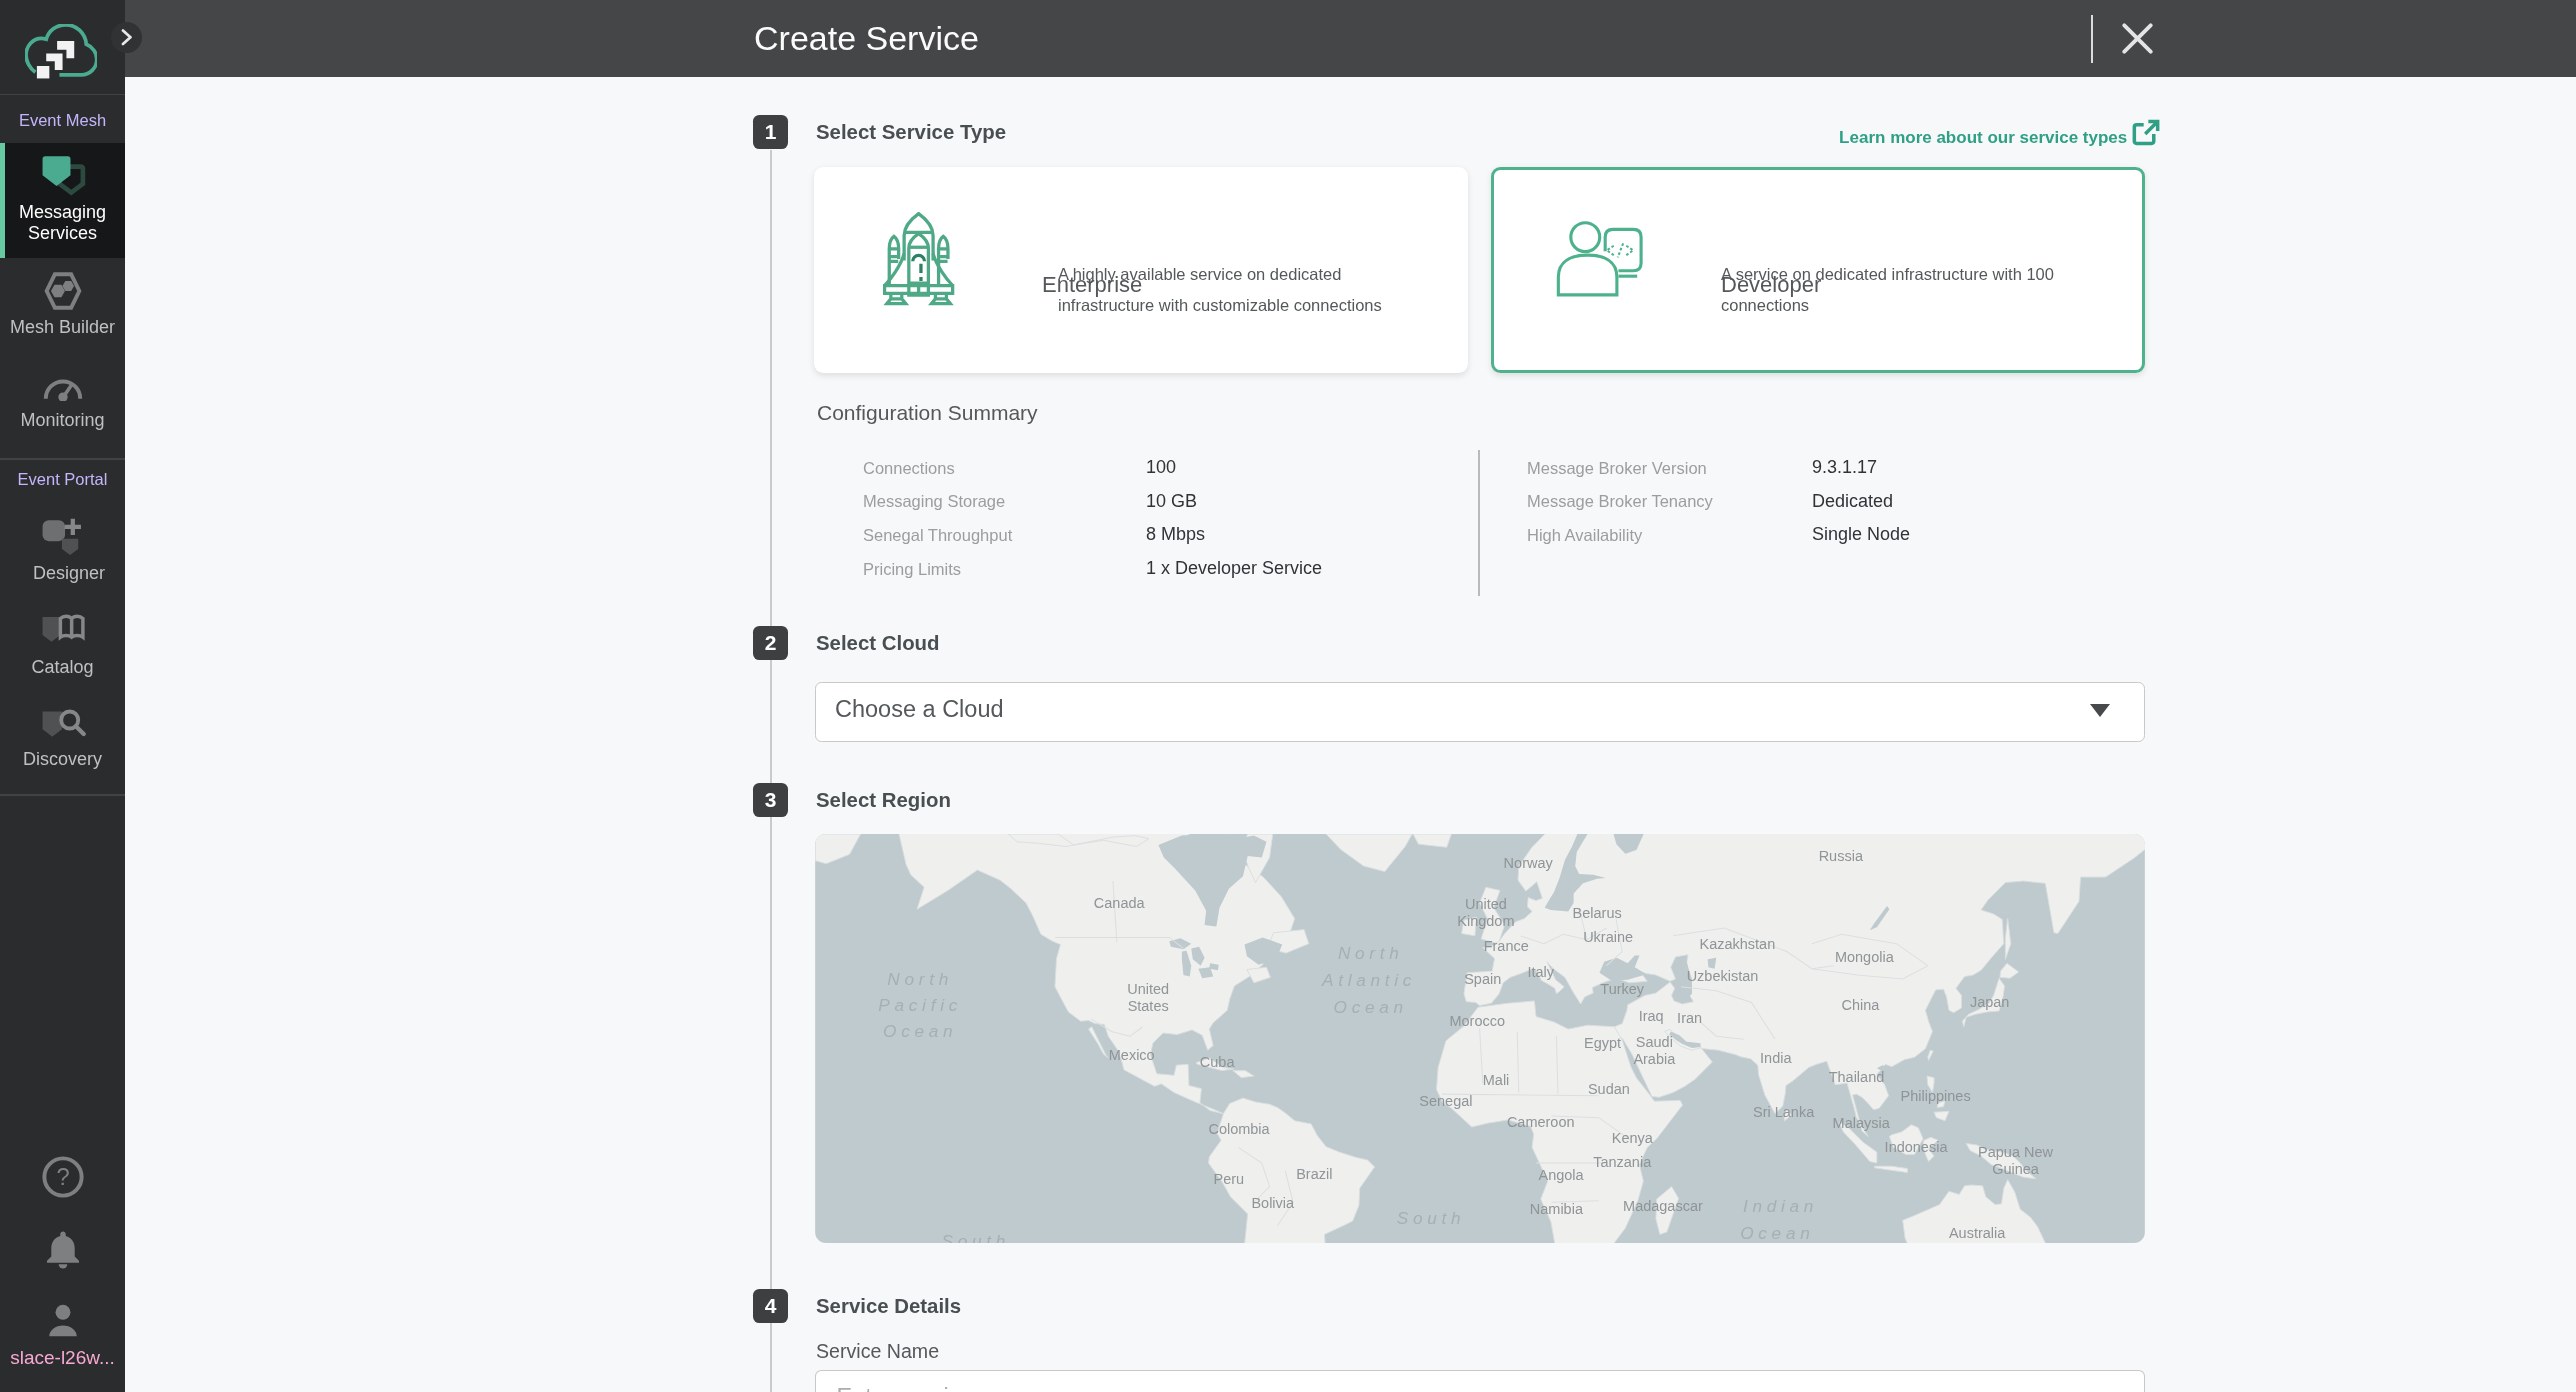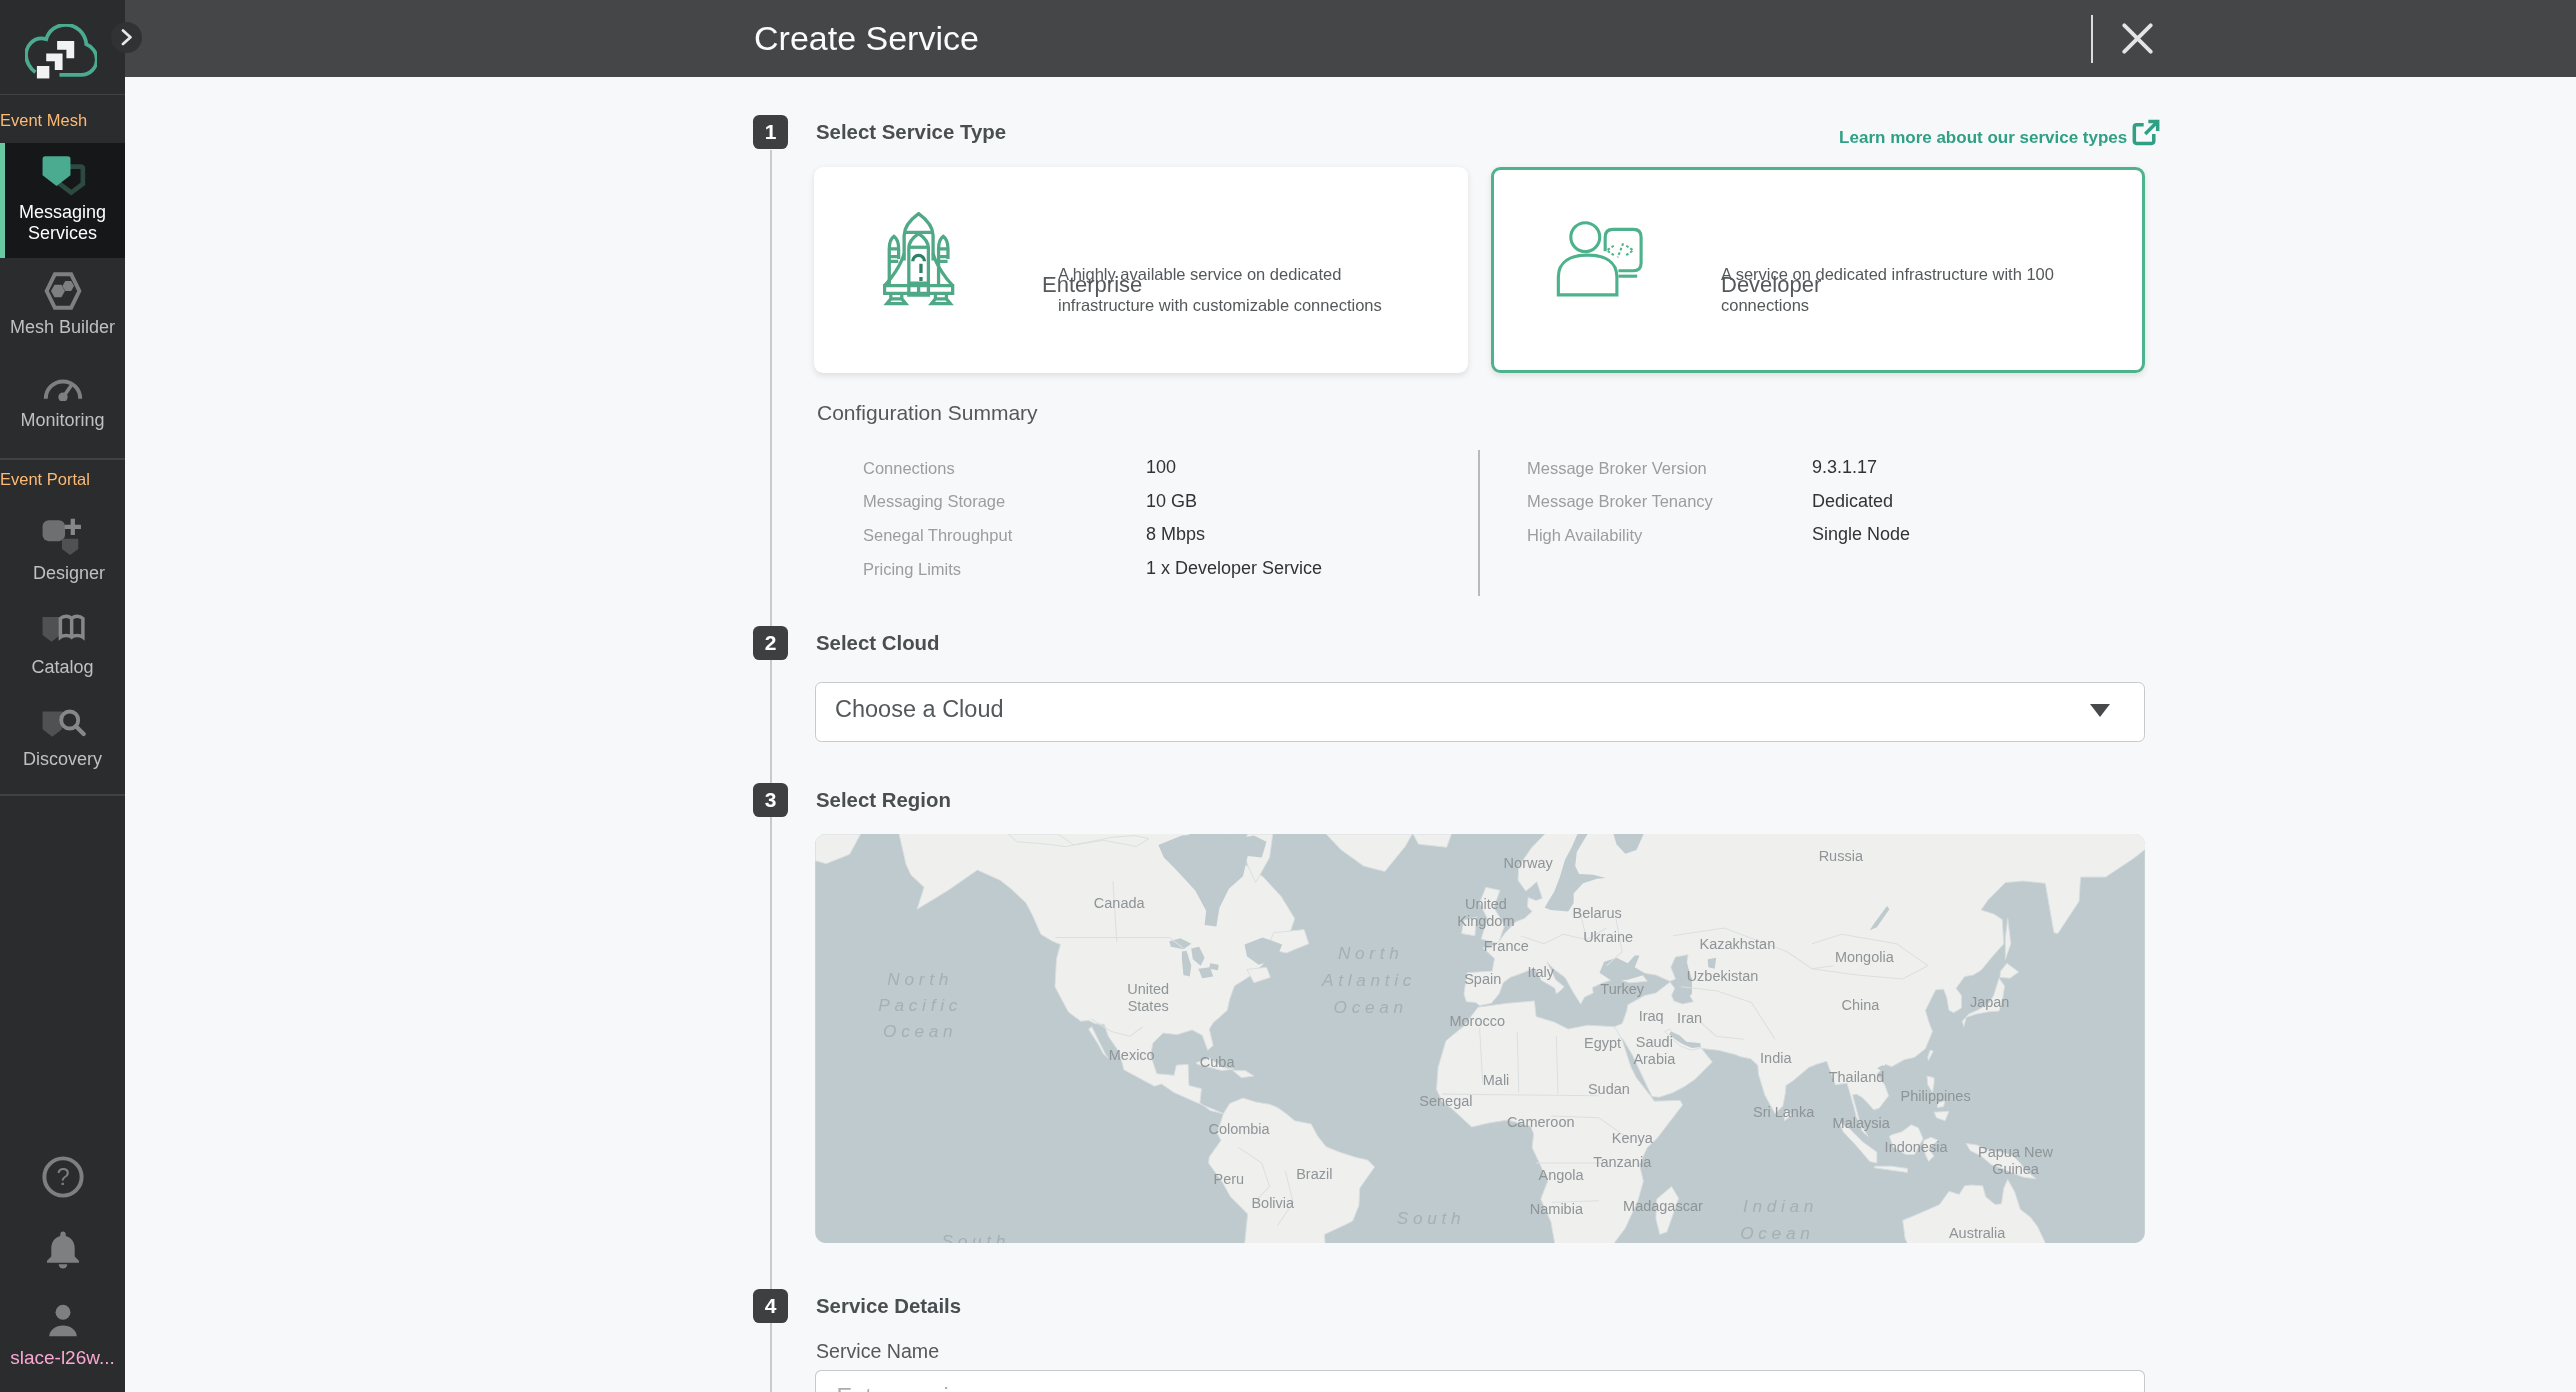--- a/index.html
+++ b/index.html
@@ -5,21 +5,21 @@
 * { margin:0; padding:0; box-sizing:border-box; }
 html,body { width:2576px; height:1392px; overflow:hidden; }
 body { font-family:"Liberation Sans", sans-serif; background:#f7f8f9; position:relative; }
 .topbar { position:absolute; left:125px; top:0; width:2451px; height:77px; background:#454647; }
 .topbar .title { position:absolute; left:629px; top:17px; line-height:42px; font-size:34px; color:#fbfbfb; font-weight:400; }
 .topbar .sep { position:absolute; left:1966px; top:15px; width:2.4px; height:48px; background:#dcdcdc; }
 .topbar .close { position:absolute; left:1997px; top:23px; width:31px; height:31px; }
 .sidebar { position:absolute; left:0; top:0; width:125px; height:1392px; background:#2b2c2d; }
 .logoarea { position:absolute; left:0; top:0; width:125px; height:95px; border-bottom:1.6px solid #404243; }
 .collapse { position:absolute; left:111px; top:22px; width:31px; height:31px; border-radius:50%; background:#313233; z-index:5; }
-.slabel { position:absolute; width:125px; font-size:16.5px; color:#fdba74; }
+.slabel { position:absolute; width:125px; text-align:center; font-size:16.5px; color:#c4b5fd; }
 .sitem { position:absolute; width:125px; text-align:center; font-size:18px; color:#bfc0c1; }
 .active-item { position:absolute; left:0; top:143px; width:125px; height:115px; background:#161718; }
 .active-bar { position:absolute; left:0; top:0; width:4.7px; height:115px; background:#68c8a0; }
 .sep2 { position:absolute; left:0; width:125px; height:1.6px; background:#404243; }
 .vline { position:absolute; left:770px; top:150px; width:2.4px; height:1243px; background:#c9cacb; }
 .badge { position:absolute; left:753px; width:35px; height:34px; background:#3d3f40; color:#fff; border-radius:6.3px; font-size:21px; font-weight:bold; text-align:center; line-height:34px; z-index:2; }
 .h2 { position:absolute; left:816px; font-size:20.4px; line-height:34px; font-weight:bold; color:#494e51; }
 .learnmore { position:absolute; top:119px; right:416px; font-size:17px; line-height:27px; color:#2f9f85; font-weight:bold; }
 .card { position:absolute; top:167px; width:654px; height:206px; background:#fff; border-radius:9.4px; box-shadow:0 2.4px 6.3px rgba(0,0,0,0.10); }
 .card.ent { left:814px; }

